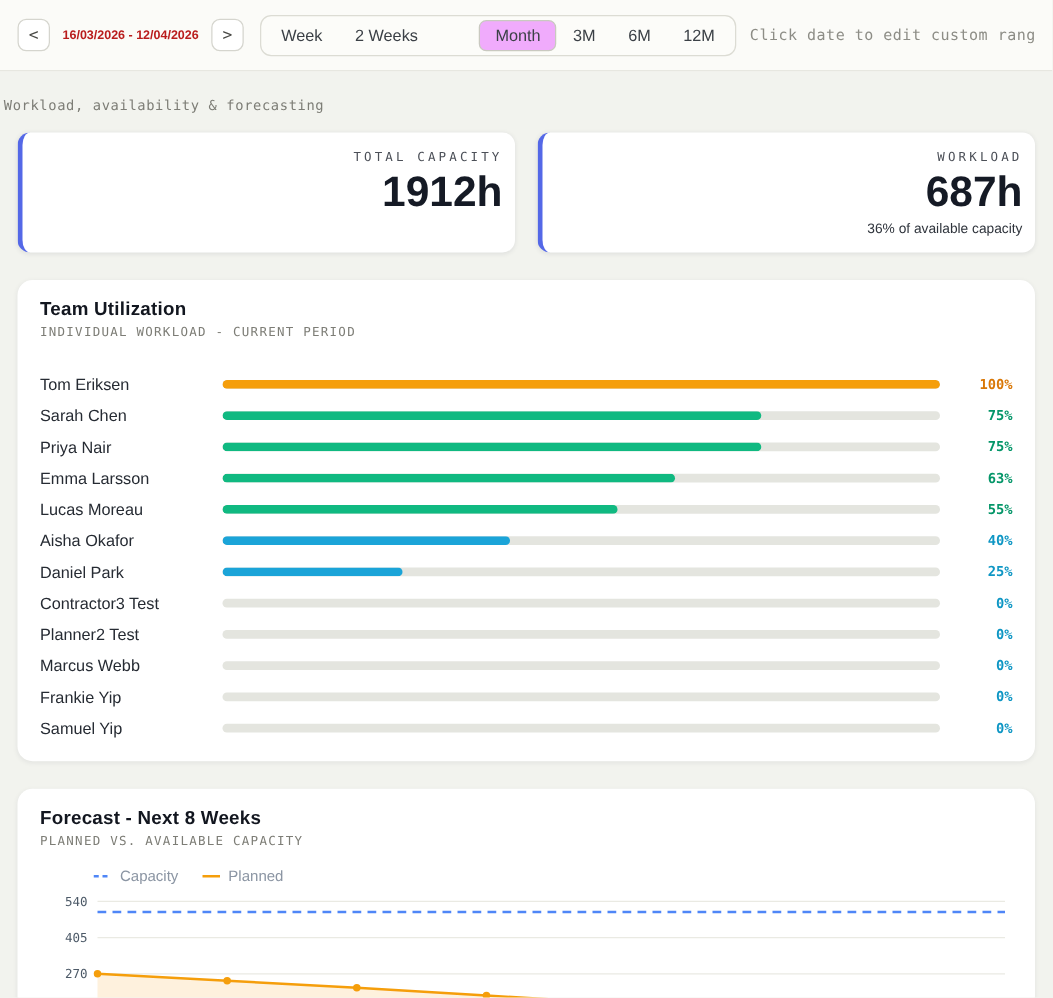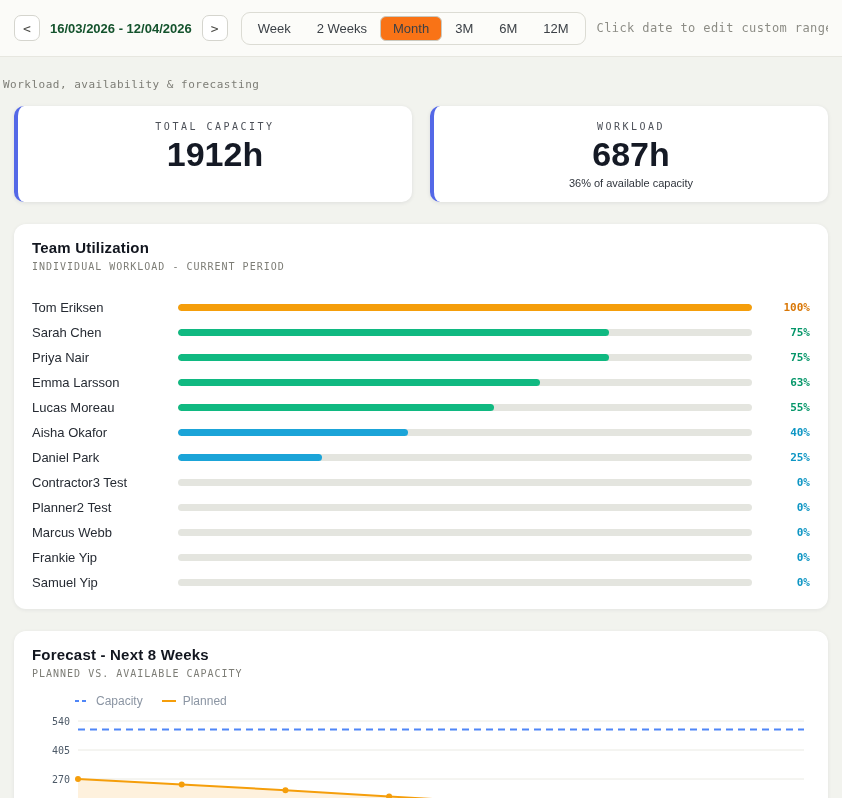--- a/index.html
+++ b/index.html
@@ -4,35 +4,35 @@
 <style>
   * { margin:0; padding:0; box-sizing:border-box; }
   html, body { width:842px; height:798px; overflow:hidden; }
   body { background:#f2f3ee; font-family:"Liberation Sans", sans-serif; color:#1f2430; }
 
   .topbar { display:flex; align-items:center; height:57px; padding:0 14px;
             background:#fbfbf8; border-bottom:1px solid #e7e7e0; }
   .nav-btn { width:26px; height:26px; border:1px solid #d5d5ce; border-radius:7px; background:#fff;
              color:#4a4a46; font:13px "DejaVu Sans Mono", monospace; display:flex; align-items:center;
              justify-content:center; cursor:pointer; flex:none; }
-  .date-range { font-weight:bold; font-size:13px; color:#14532d; margin:0 10px; cursor:pointer; white-space:nowrap; }
+  .date-range { font-weight:bold; font-size:10px; color:#b91c1c; margin:0 10px; cursor:pointer; white-space:nowrap; }
   .segmented { display:flex; align-items:center; border:1px solid #dcdcd4; background:#fcfcf9;
                border-radius:9px; padding:3px; margin-left:13px; flex:none; }
   .seg-item { padding:4px 12px; font-size:13px; color:#3b4046; background:none; border:1px solid transparent;
               border-radius:6px; cursor:pointer; white-space:nowrap; font-family:inherit; }
-  .seg-item.selected { background:#f97316; border-color:#c9c9c0; }
+  .seg-item.selected { background:#f0abfc; border-color:#c9c9c0;margin-left:36px; }
   .hint { margin-left:11px; font:12px "DejaVu Sans Mono", monospace; color:#8d8d86;
           letter-spacing:.4px; white-space:nowrap; overflow:hidden; }
 
   .page-subtitle { font:11px "DejaVu Sans Mono", monospace; color:#7d7d76; letter-spacing:.5px;
                    padding:21px 3px 15px; }
 
   .cards { display:flex; gap:18px; padding:0 14px; }
   .sum-card { flex:1; background:#fff; border-radius:10px; border-left:4px solid #5468e7;
-              box-shadow:0 1px 4px rgba(25,25,50,.09); text-align:center; padding:15px 10px 13px; }
+              box-shadow:0 1px 4px rgba(25,25,50,.09); text-align:right; padding:15px 10px 13px; }
   .sum-label { font:10px "DejaVu Sans Mono", monospace; letter-spacing:2.5px; color:#4c5058; }
   .sum-value { font-size:34px; font-weight:bold; color:#151a25; margin-top:3px; line-height:1.15; }
   .sum-caption { font-size:11px; color:#2f343c; margin-top:3px; }
 
   .panel { background:#fff; border-radius:12px; box-shadow:0 1px 4px rgba(25,25,50,.07);
            margin:22px 14px 0; padding:15px 18px 14px; }
   .panel-title { font-size:15px; font-weight:bold; color:#12161f; letter-spacing:.2px; }
   .panel-subtitle { font:10px "DejaVu Sans Mono", monospace; color:#7d7d76; letter-spacing:1px; margin-top:5px; }
 
   .util-rows { margin-top:23px; }

